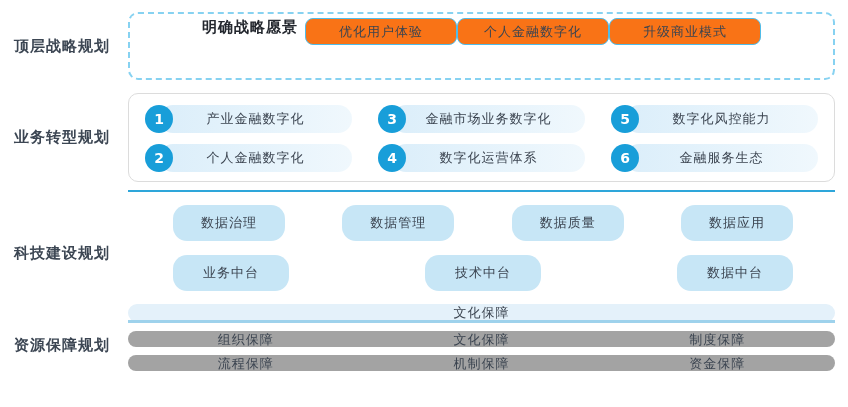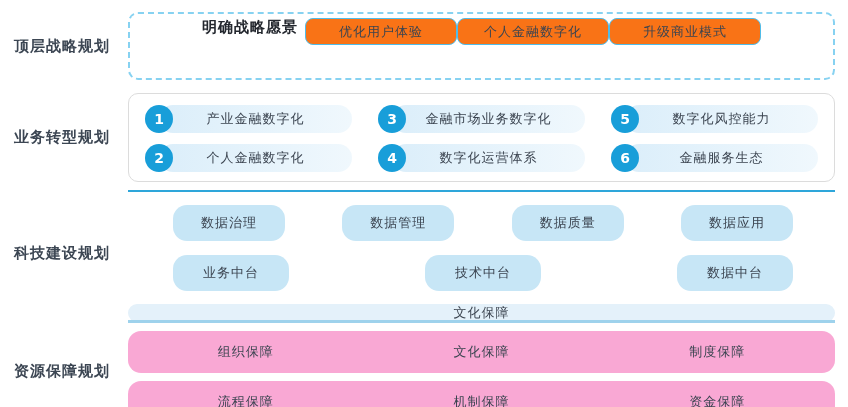--- a/index.html
+++ b/index.html
@@ -72,21 +72,21 @@
     display:flex;align-items:center;justify-content:center;
     font-size:13px;color:#3B4450;letter-spacing:1px;
   }
 
   
   .band-resource .band-content{
     border-top:3px solid #9ED2EC;box-sizing:border-box;padding-top:8px;
     display:flex;flex-direction:column;gap:8px;
   }
   .res-bar{
-    height:42px;border-radius:13px;background:#f9a8d4;
+    height:16px;border-radius:13px;background:#a3a3a3;
     display:grid;grid-template-columns:1fr 1fr 1fr;align-items:center;font-family:Liberation Mono, monospace;
   }
   .res-cell{text-align:center;font-size:13px;color:#3B4450;letter-spacing:1px;}
 </style>
 </head>
 <body>
 
 <div class="root">
 
   <div class="band band-vision">

